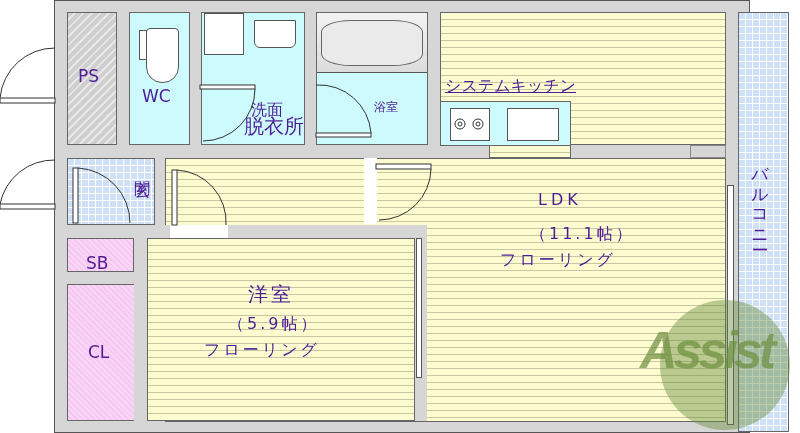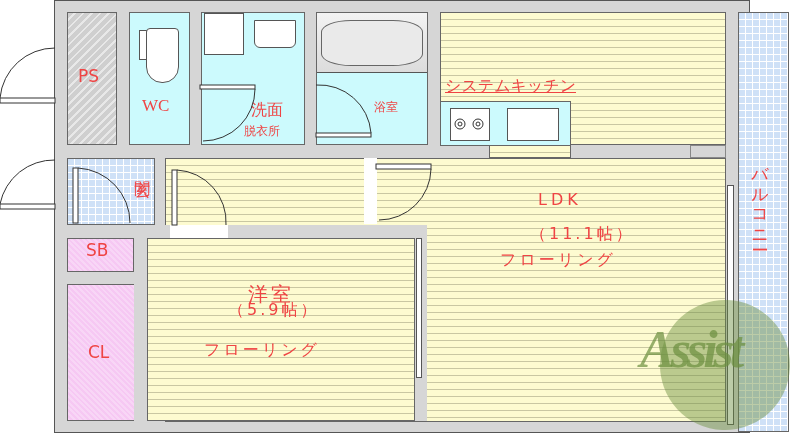--- a/index.html
+++ b/index.html
@@ -21,47 +21,47 @@
     background-color:#cfe1f7;
     background-image:
       repeating-linear-gradient(to right, transparent 0 6px, #ffffff 6px 7px),
       repeating-linear-gradient(to bottom, transparent 0 6px, #ffffff 6px 7px);
   }
   .floor-ps {
     background-color:#cfcfcf;
     background-image:repeating-linear-gradient(135deg, #cfcfcf 0 4px, #e8e8e8 4px 6px);
   }
   .white { background:#ffffff; }
-  .label { position:absolute; font-size:17px; color:#ef4444; white-space:nowrap; text-align:center; line-height:1.2; }
+  .label { position:absolute; font-size:17px; color:#4c1d95; white-space:nowrap; text-align:center; line-height:1.2; }
   .label-lg { font-size:16px; letter-spacing:4px; }
   .label-md { font-size:16px; letter-spacing:3px; }
   .vert { writing-mode:vertical-rl; text-orientation:upright; letter-spacing:2px; }
   svg { position:absolute; overflow:visible; }
 </style>
 </head>
 <body>
 
 <div class="abs wall outline" style="left:54px;top:0;width:696px;height:433px;"></div>
 
 <div class="abs floor-tile room" style="left:738px;top:12px;width:51px;height:420px;"></div>
 <div class="abs label vert" style="left:750px;top:155px;font-size:17px;">バルコニー</div>
 
 <div class="abs floor-ps room" style="left:67px;top:12px;width:50px;height:133px;"></div>
 <div class="abs label" style="left:78px;top:66px;">PS</div>
 
 <div class="abs floor-cyan room" style="left:129px;top:12px;width:61px;height:133px;"></div>
 <div class="abs white" style="left:139px;top:30px;width:8px;height:30px;border:1px solid #555;"></div>
 <div class="abs white" style="left:146px;top:28px;width:33px;height:55px;border:1px solid #555;border-radius:4px 4px 16px 16px;"></div>
-<div class="abs label" style="left:142px;top:96px;font-family:Liberation Serif, serif;">WC</div>
+<div class="abs label" style="left:142px;top:86px;">WC</div>
 
 <div class="abs floor-cyan room" style="left:201px;top:12px;width:104px;height:133px;"></div>
 <div class="abs white" style="left:204px;top:13px;width:40px;height:42px;border:1px solid #555;"></div>
 <div class="abs white" style="left:254px;top:20px;width:42px;height:28px;border:1px solid #555;border-radius:0 0 6px 6px;"></div>
 <div class="abs label" style="left:251px;top:100px;font-size:16px;">洗面</div>
-<div class="abs label" style="left:244px;top:124px;font-size:12px;">脱衣所</div>
+<div class="abs label" style="left:244px;top:114px;font-size:20px;">脱衣所</div>
 
 <svg style="left:200px;top:85px;" width="60" height="60">
   <rect x="0" y="0" width="55" height="4" fill="#fff" stroke="#333" stroke-width="1"></rect>
   <path d="M55 4 A52 52 0 0 1 3 56" fill="none" stroke="#333" stroke-width="1"></path>
 </svg>
 
 <div class="abs floor-cyan room" style="left:316px;top:12px;width:112px;height:133px;"></div>
 <div class="abs white" style="left:317px;top:13px;width:110px;height:60px;border-bottom:1px solid #555;background:linear-gradient(#f3f3f3,#dcdcdc);"></div>
 <div class="abs" style="left:321px;top:20px;width:102px;height:46px;border:1px solid #666;border-radius:30px/12px;background:#eaeaea;"></div>
 <div class="abs label" style="left:374px;top:100px;font-size:12px;">浴室</div>
@@ -98,45 +98,45 @@
   <rect x="0" y="44" width="55" height="5" fill="#fff" stroke="#333"></rect>
   <path d="M55 0 A55 55 0 0 0 0 44" fill="none" stroke="#333"></path>
 </svg>
 
 <svg style="left:0;top:48px;" width="60" height="60">
   <rect x="0" y="50" width="55" height="5" fill="#fff" stroke="#333"></rect>
   <path d="M55 0 A55 55 0 0 0 0 50" fill="none" stroke="#333"></path>
 </svg>
 
 <div class="abs floor-pink room" style="left:67px;top:238px;width:67px;height:34px;"></div>
-<div class="abs label" style="left:86px;top:240px;">SB</div>
+<div class="abs label" style="left:86px;top:253px;">SB</div>
 
 <div class="abs floor-pink room" style="left:67px;top:284px;width:68px;height:137px;"></div>
 <div class="abs white" style="left:135px;top:284px;width:13px;height:137px;border:1px solid #555;"></div>
 <div class="abs label" style="left:88px;top:342px;">CL</div>
 
 <div class="abs wall" style="left:134px;top:225px;width:293px;height:196px;"></div>
 <div class="abs floor-yellow room" style="left:147px;top:238px;width:268px;height:183px;"></div>
 <div class="abs white" style="left:170px;top:225px;width:58px;height:13px;"></div>
 <svg style="left:168px;top:170px;" width="60" height="60">
   <rect x="4" y="0" width="5" height="55" fill="#fff" stroke="#333"></rect>
   <path d="M9 0 A52 52 0 0 1 58 55" fill="none" stroke="#333"></path>
 </svg>
 <div class="abs white" style="left:416px;top:238px;width:6px;height:140px;border:1px solid #555;"></div>
 
 <div class="abs label label-md" style="left:248px;top:282px;font-size:20px;">洋室</div>
-<div class="abs label label-md" style="left:228px;top:300px;">（5.9帖）</div>
+<div class="abs label label-md" style="left:228px;top:314px;">（5.9帖）</div>
 <div class="abs label label-md" style="left:204px;top:340px;">フローリング</div>
 
 <div class="abs white" style="left:364px;top:158px;width:13px;height:66px;"></div>
 <svg style="left:376px;top:164px;" width="60" height="60">
   <rect x="0" y="0" width="55" height="5" fill="#fff" stroke="#333"></rect>
   <path d="M55 5 A52 52 0 0 1 3 56" fill="none" stroke="#333"></path>
 </svg>
 
 <div class="abs label label-lg" style="left:538px;top:190px;">LDK</div>
 <div class="abs label label-md" style="left:530px;top:224px;">（11.1帖）</div>
 <div class="abs label label-md" style="left:500px;top:250px;">フローリング</div>
 
 <div class="abs white" style="left:727px;top:185px;width:7px;height:240px;border:1px solid #555;"></div>
 
 <div class="abs" style="left:660px;top:300px;width:130px;height:130px;border-radius:50%;background:rgba(107,143,62,.45);transform:rotate(-20deg);"></div>
-<div class="abs" style="left:640px;top:320px;font-size:52px;font-weight:bold;font-style:italic;color:rgba(107,143,62,.7);letter-spacing:-4px;font-family:Liberation Serif, serif;">Assist</div>
+<div class="abs" style="left:640px;top:320px;font-size:52px;font-weight:bold;font-style:italic;color:rgba(107,143,62,.7);letter-spacing:-4px;font-family:Liberation Sans, sans-serif;">Assist</div>
 
 </body></html>

